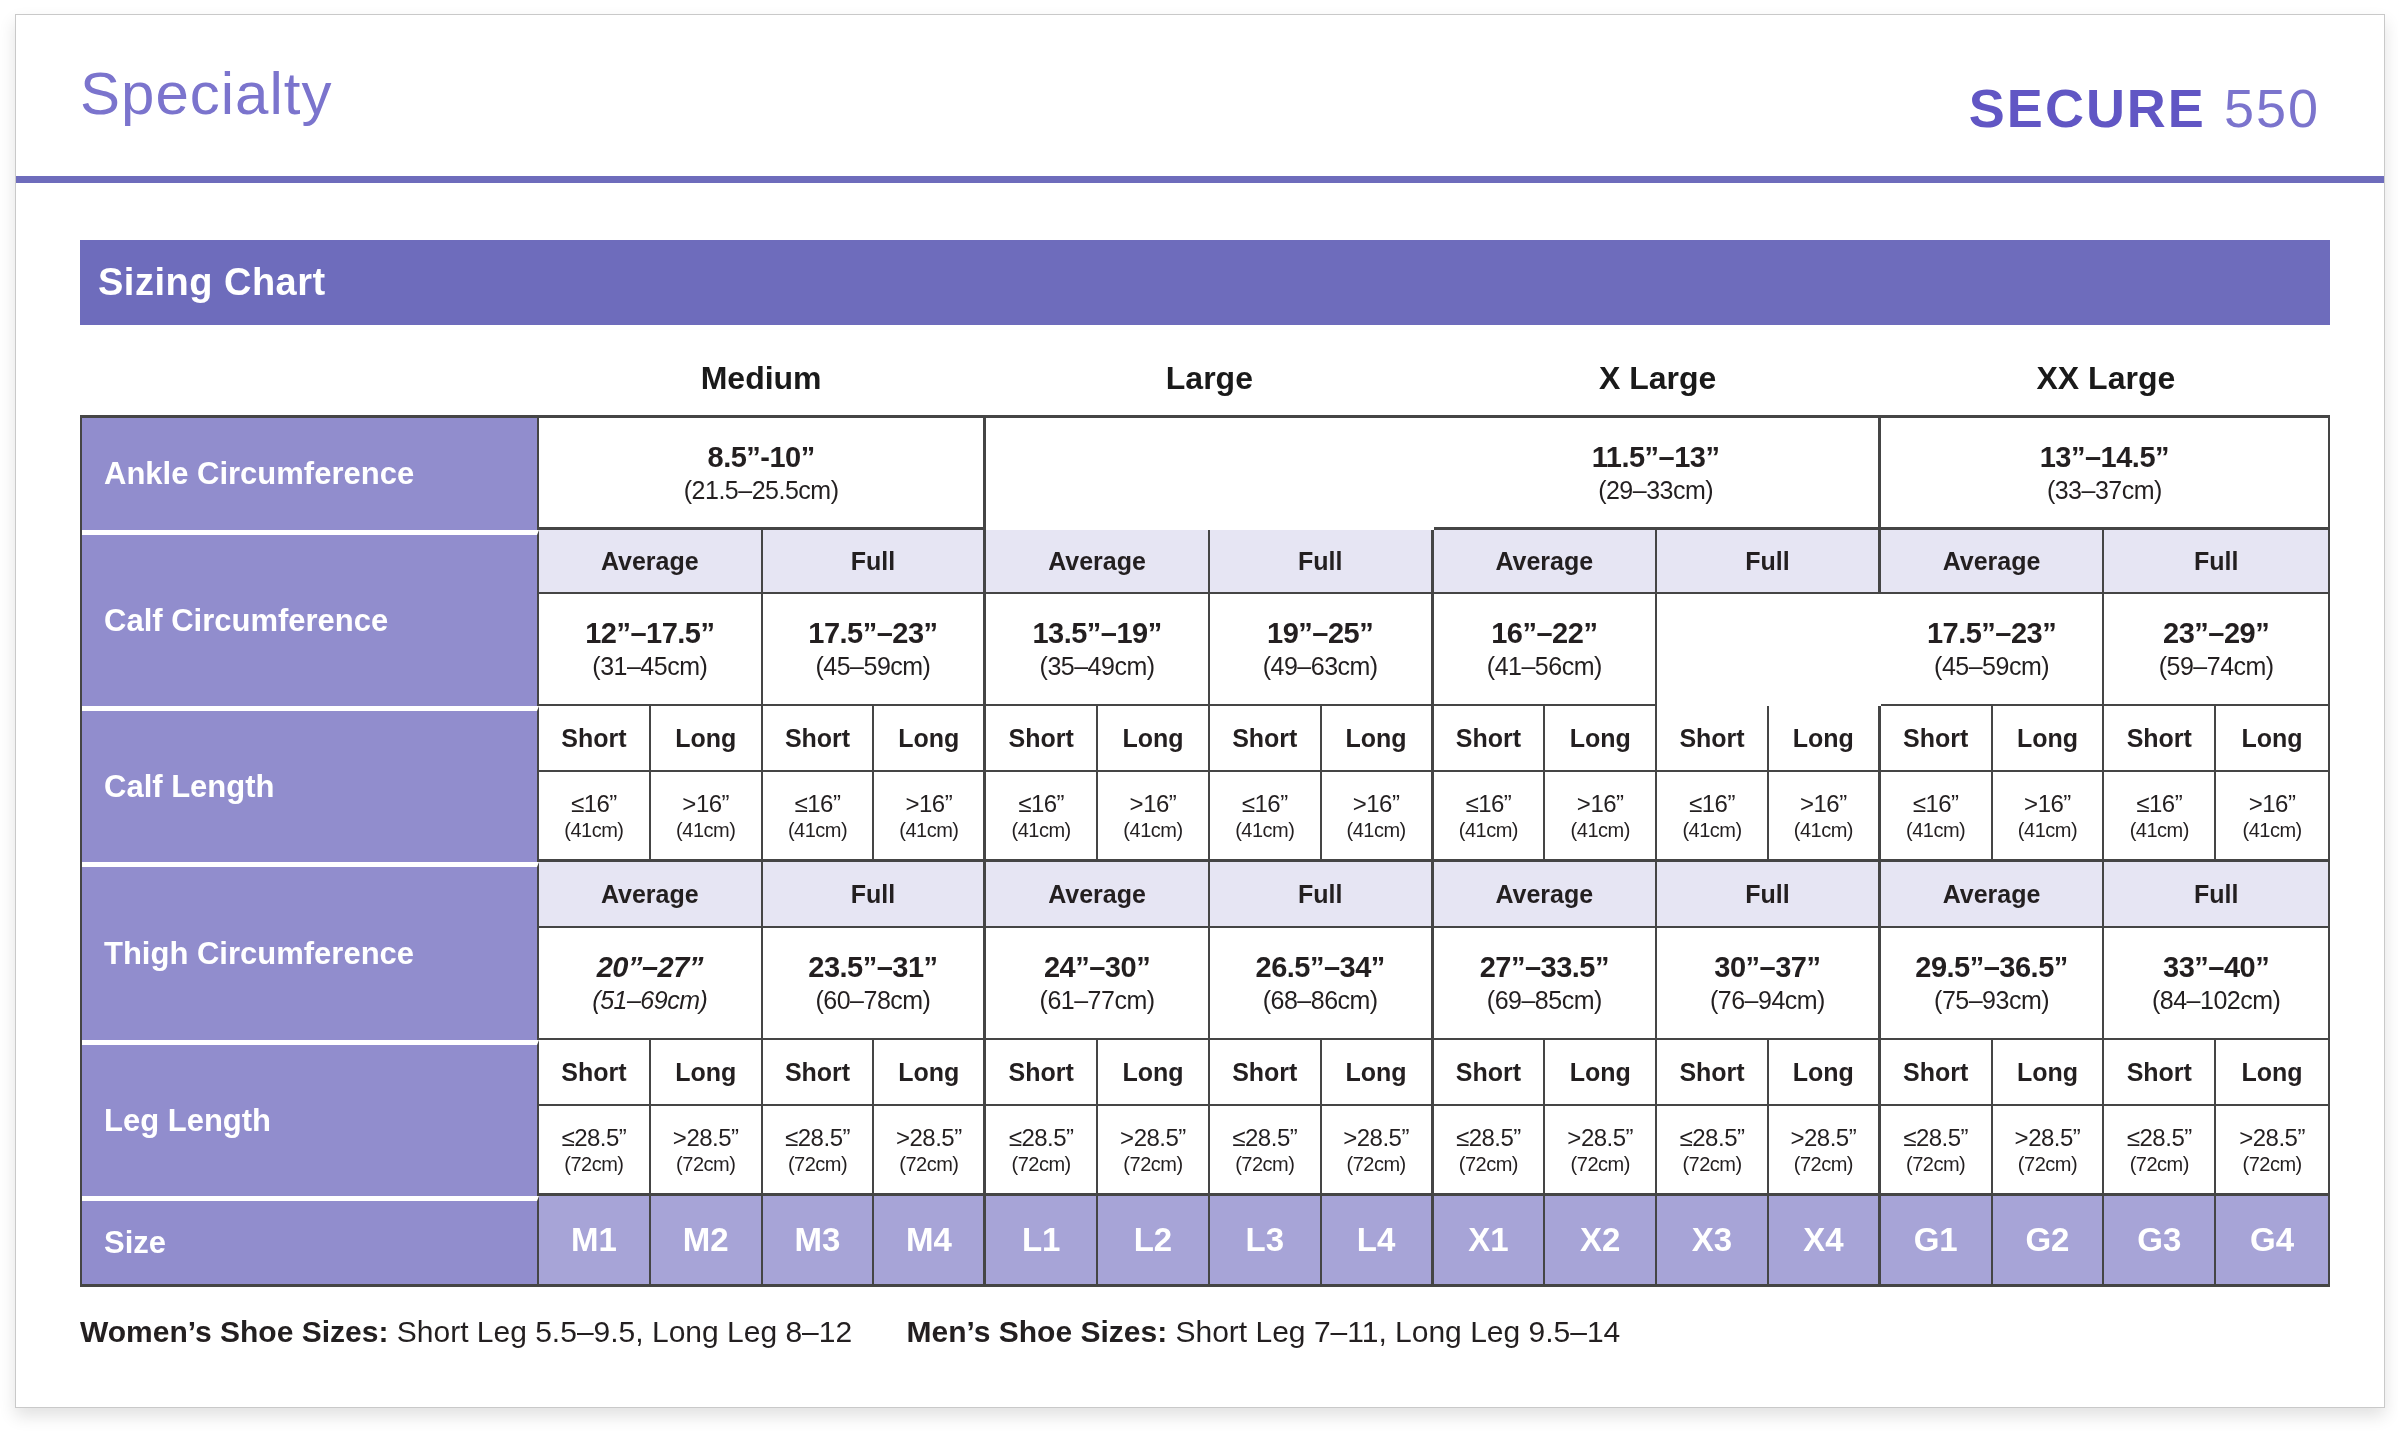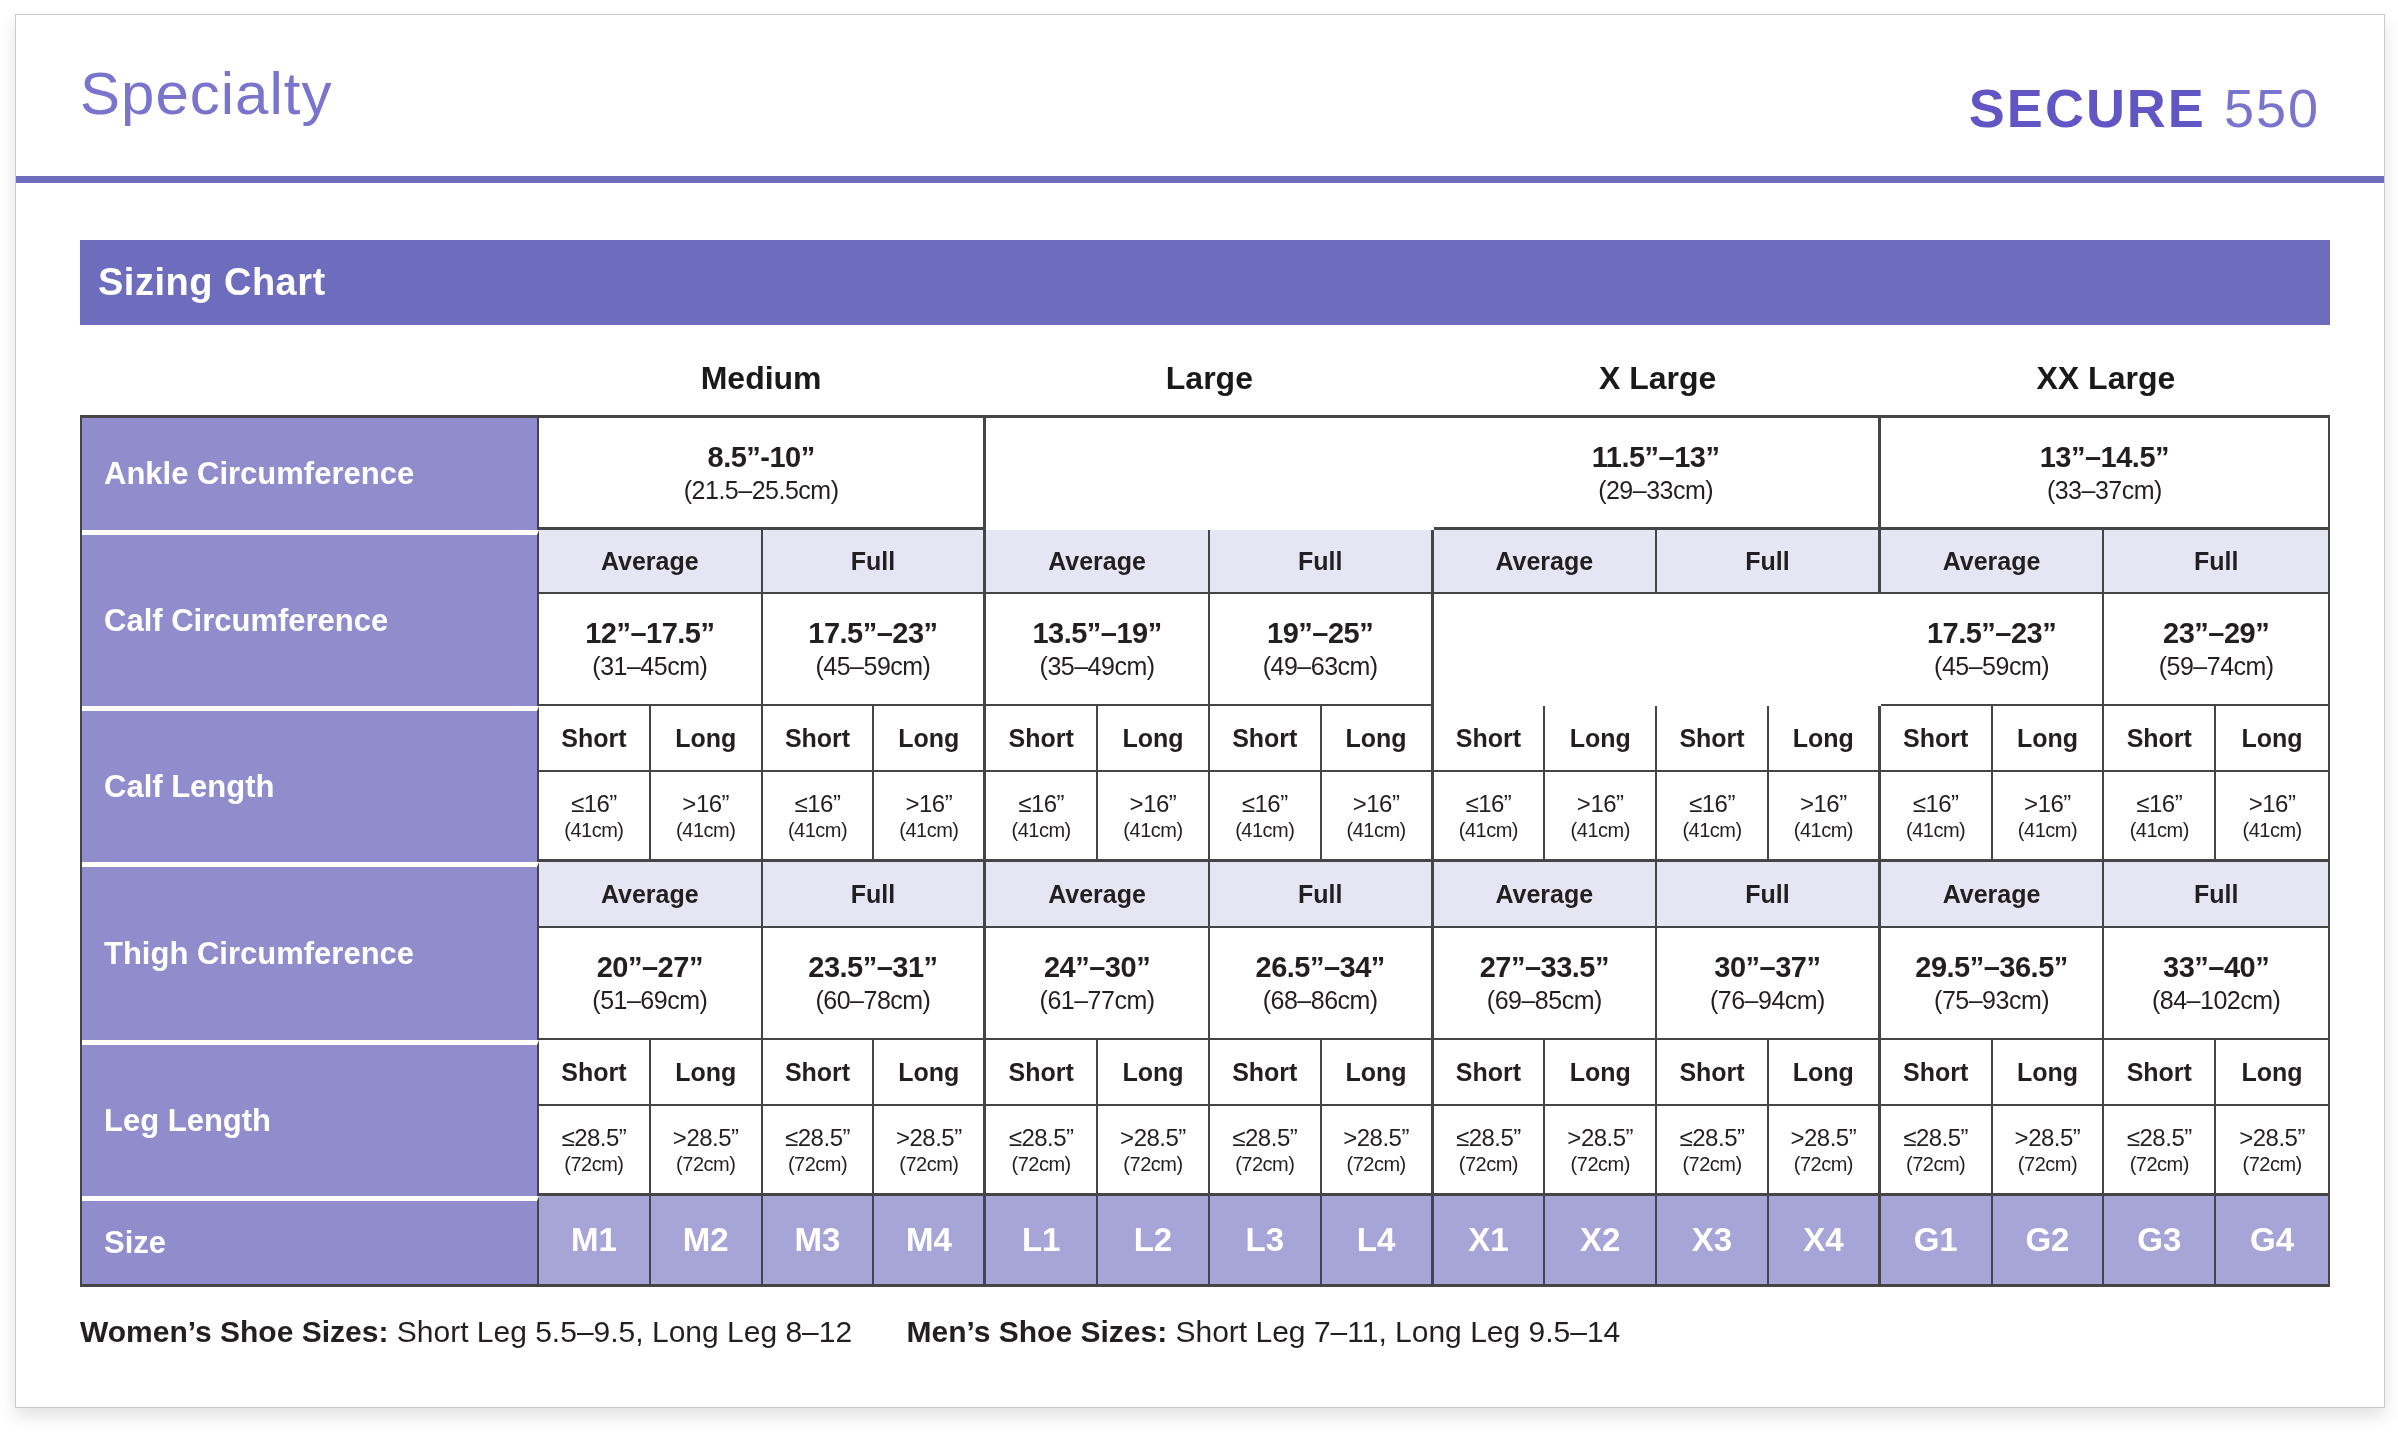--- a/index.html
+++ b/index.html
@@ -121,20 +121,24 @@
         <span class="in">17.5”–23”</span>
         <span class="cm">(45–59cm)</span>
       </div>
       <div class="c val" style="grid-area: 3 / 6 / span 1 / span 2;">
         <span class="in">13.5”–19”</span>
         <span class="cm">(35–49cm)</span>
       </div>
       <div class="c val group-end" style="grid-area: 3 / 8 / span 1 / span 2;">
         <span class="in">19”–25”</span>
         <span class="cm">(49–63cm)</span>
+      </div>
+      <div class="c val" style="grid-area: 3 / 10 / span 1 / span 2;">
+        <span class="in">16”–22”</span>
+        <span class="cm">(41–56cm)</span>
       </div>
       <div class="c val" style="grid-area: 3 / 14 / span 1 / span 2;">
         <span class="in">17.5”–23”</span>
         <span class="cm">(45–59cm)</span>
       </div>
       <div class="c val last-col" style="grid-area: 3 / 16 / span 1 / span 2;">
         <span class="in">23”–29”</span>
         <span class="cm">(59–74cm)</span>
       </div>
       <div class="c label-cell sep" style="grid-area: 4 / 1 / span 2 / span 1;">Calf Length</div>
@@ -220,21 +224,21 @@
       </div>
       <div class="c label-cell sep" style="grid-area: 6 / 1 / span 2 / span 1;">Thigh Circumference</div>
       <div class="c sub lav" style="grid-area: 6 / 2 / span 1 / span 2;">Average</div>
       <div class="c sub lav group-end" style="grid-area: 6 / 4 / span 1 / span 2;">Full</div>
       <div class="c sub lav" style="grid-area: 6 / 6 / span 1 / span 2;">Average</div>
       <div class="c sub lav group-end" style="grid-area: 6 / 8 / span 1 / span 2;">Full</div>
       <div class="c sub lav" style="grid-area: 6 / 10 / span 1 / span 2;">Average</div>
       <div class="c sub lav group-end" style="grid-area: 6 / 12 / span 1 / span 2;">Full</div>
       <div class="c sub lav" style="grid-area: 6 / 14 / span 1 / span 2;">Average</div>
       <div class="c sub lav last-col" style="grid-area: 6 / 16 / span 1 / span 2;">Full</div>
-      <div class="c val" style="grid-area: 7 / 2 / span 1 / span 2;">
+      <div class="c val" style="grid-area: 7 / 2 / span 1 / span 2; font-style: italic;">
         <span class="in">20”–27”</span>
         <span class="cm">(51–69cm)</span>
       </div>
       <div class="c val group-end" style="grid-area: 7 / 4 / span 1 / span 2; align-items: center;">
         <span class="in">23.5”–31”</span>
         <span class="cm">(60–78cm)</span>
       </div>
       <div class="c val" style="grid-area: 7 / 6 / span 1 / span 2;">
         <span class="in">24”–30”</span>
         <span class="cm">(61–77cm)</span>

